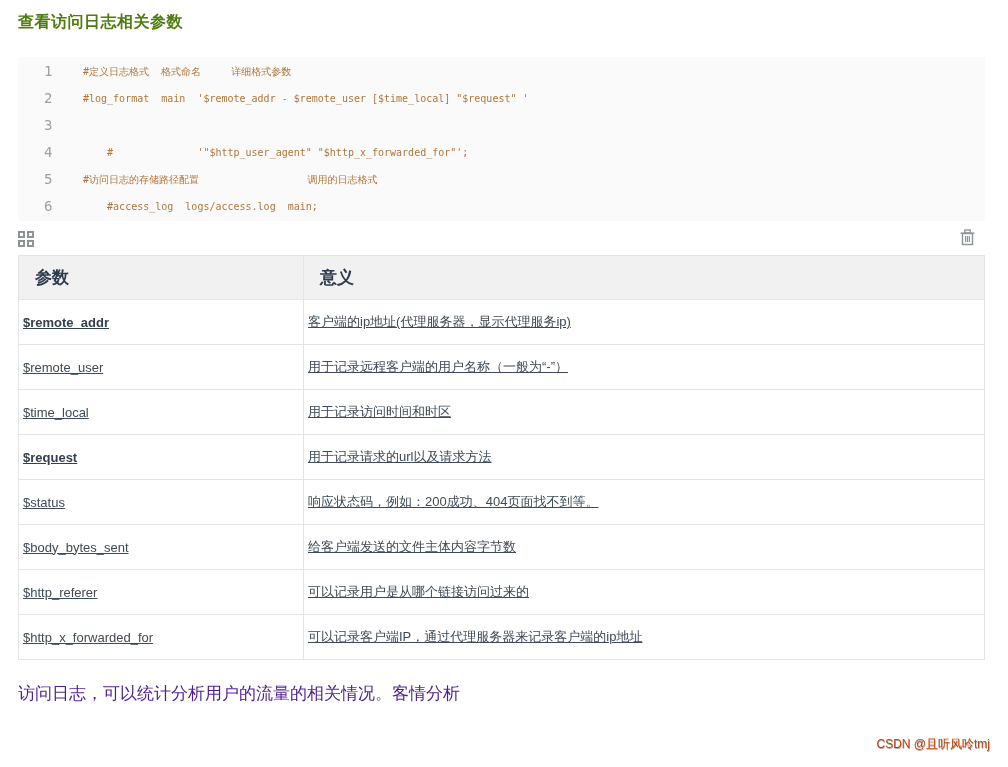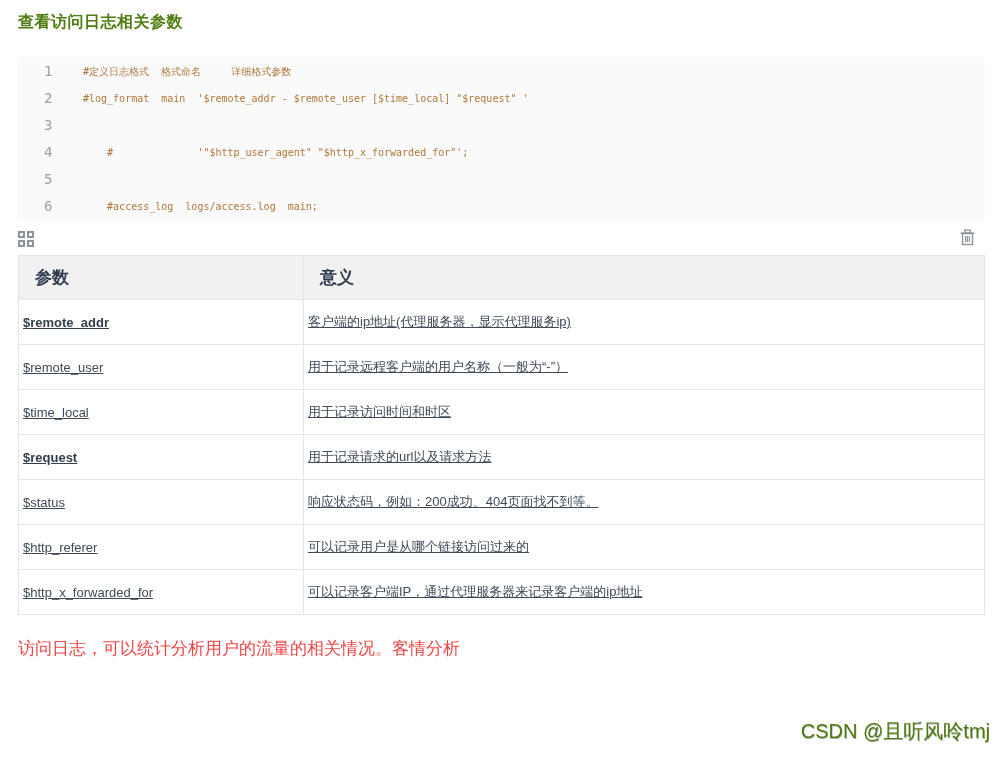--- a/index.html
+++ b/index.html
@@ -33,37 +33,37 @@
   .hl-zone { position: relative; white-space: nowrap; }
   .yellow-ellipse { position: absolute; width: 64px; height: 56px; border-radius: 50%;
                     background: #f7f701; right: -34px; top: 50%; transform: translateY(-50%); z-index: 0; }
   .sel-text { position: relative; z-index: 1; background: #c9d3dd; }
   .text-cursor { display: inline-block; position: relative; z-index: 1; width: 4px; height: 20px;
                  background: #a01616; vertical-align: -4px; margin-left: 3px; }
   .text-cursor::before, .text-cursor::after { content: ""; position: absolute; left: -3px; width: 10px; height: 3px;
                  background: #a01616; border-radius: 2px; }
   .text-cursor::before { top: -1px; } .text-cursor::after { bottom: -1px; }
 
-  .footer-text { margin-top: 22px; font-size: 17px; color: #ef4444; }
-  .watermark { position: absolute; right: 18px; bottom: 22px; font-size: 20px; color: #4d7c0f;
+  .footer-text { margin-top: 22px; font-size: 17px; color: #4c1d95; }
+  .watermark { position: absolute; right: 18px; bottom: 14px; font-size: 12px; color: #c2410c;
                text-shadow: 0.5px 0.5px 0.5px #aaa; }
 </style>
 </head>
 <body>
 
 <div class="page">
 
   <h1 class="title">查看访问日志相关参数</h1>
 
   <div class="code-block">
       <div class="code-line"><span class="ln">1</span><span class="code">#定义日志格式  格式命名     详细格式参数</span></div>
       <div class="code-line"><span class="ln">2</span><span class="code">#log_format  main  '$remote_addr - $remote_user [$time_local] "$request" '</span></div>
       <div class="code-line"><span class="ln">3</span></div>
       <div class="code-line"><span class="ln">4</span><span class="code">    #              '"$http_user_agent" "$http_x_forwarded_for"';</span></div>
-      <div class="code-line"><span class="ln">5</span></div>
+      <div class="code-line"><span class="ln">5</span><span class="code">#访问日志的存储路径配置                  调用的日志格式</span></div>
       <div class="code-line"><span class="ln">6</span><span class="code">    #access_log  logs/access.log  main;</span></div>
     </div>
 
   <div class="code-toolbar">
     <span class="grid-icon" title="">
         <i></i>
         <i></i>
         <i></i>
         <i></i>
       </span>
@@ -105,20 +105,24 @@
         </tr>
         <tr>
           <td class="param bold">$request</td>
           <td class="meaning">用于记录请求的url以及请求方法</td>
         </tr>
         <tr>
           <td class="param">$status</td>
           <td class="meaning">响应状态码，例如：200成功、404页面找不到等。</td>
         </tr>
         <tr>
+          <td class="param">$body_bytes_sent</td>
+          <td class="meaning">给客户端发送的文件主体内容字节数</td>
+        </tr>
+        <tr>
           <td class="param">$http_referer</td>
           <td class="meaning">可以记录用户是从哪个链接访问过来的</td>
         </tr>
         <tr>
           <td class="param">$http_x_forwarded_for</td>
           <td class="meaning">可以记录客户端IP，通过代理服务器来记录客户端的ip地址</td>
         </tr>
       </tbody>
   </table>
 

